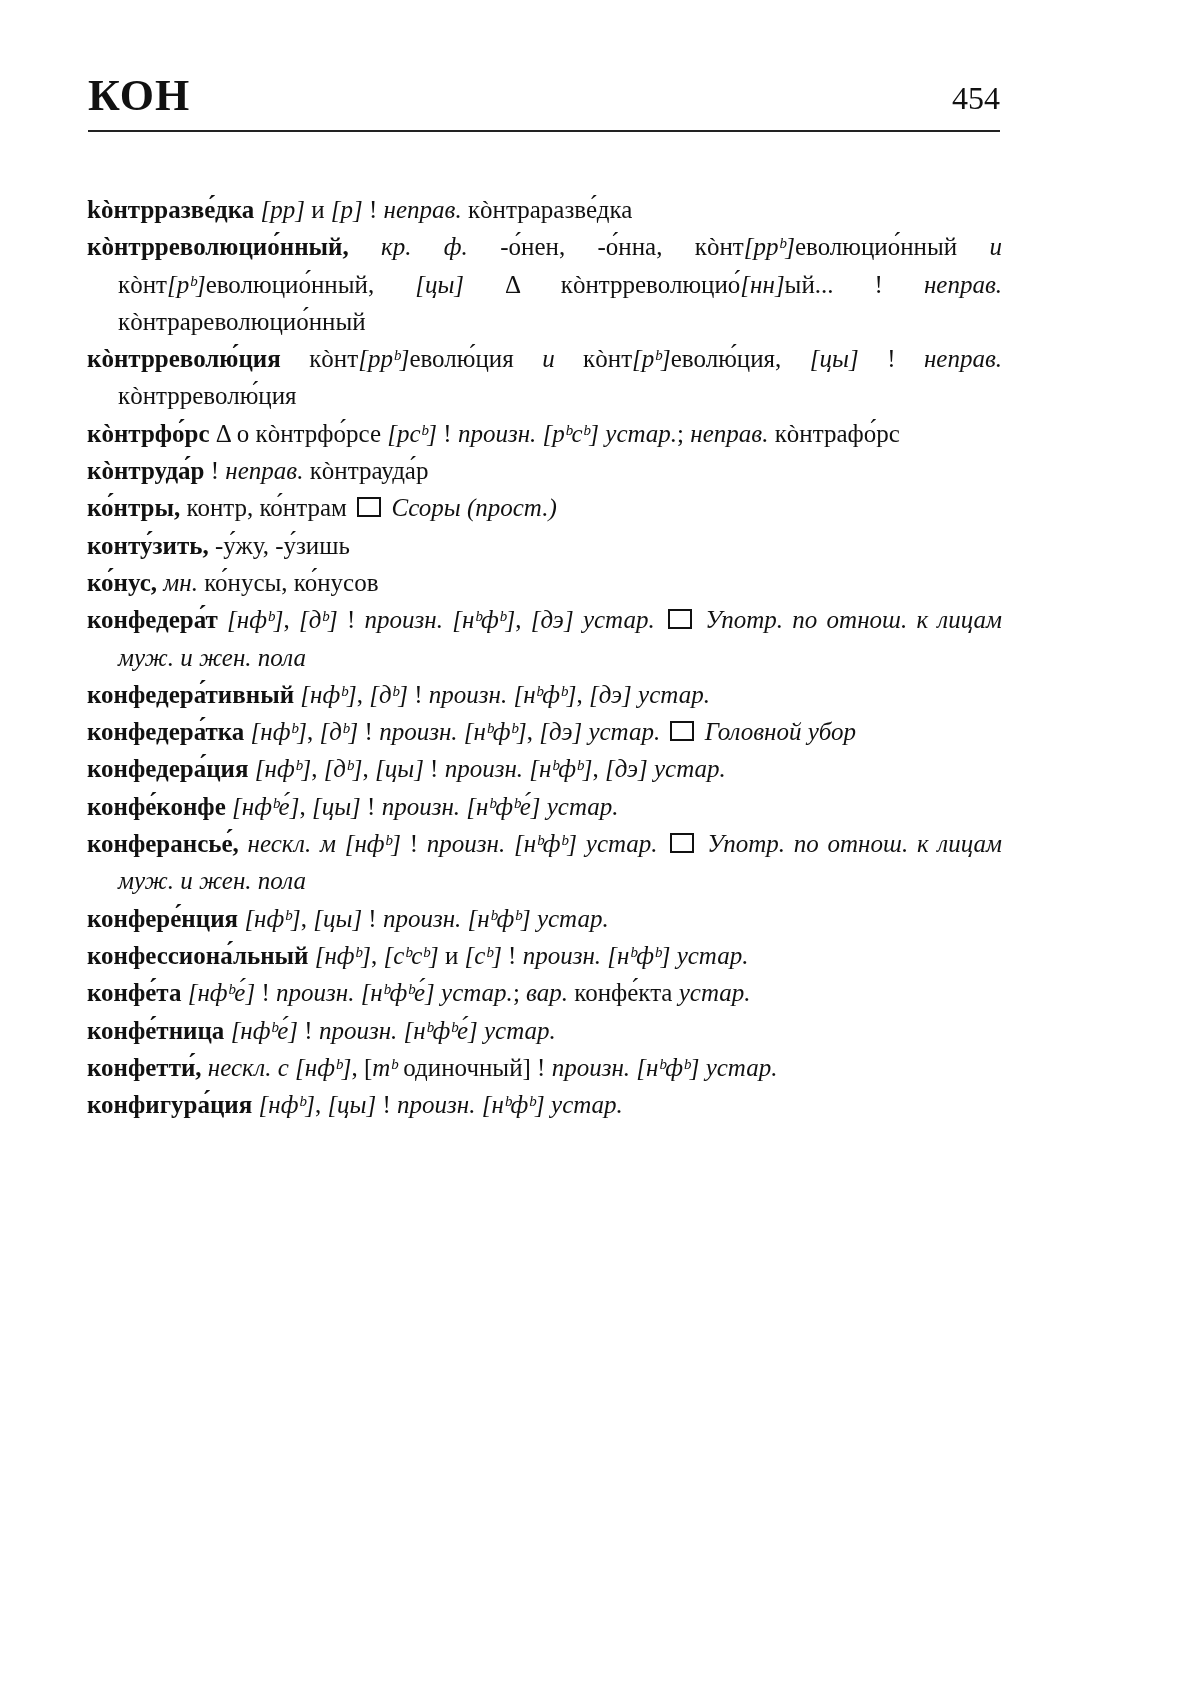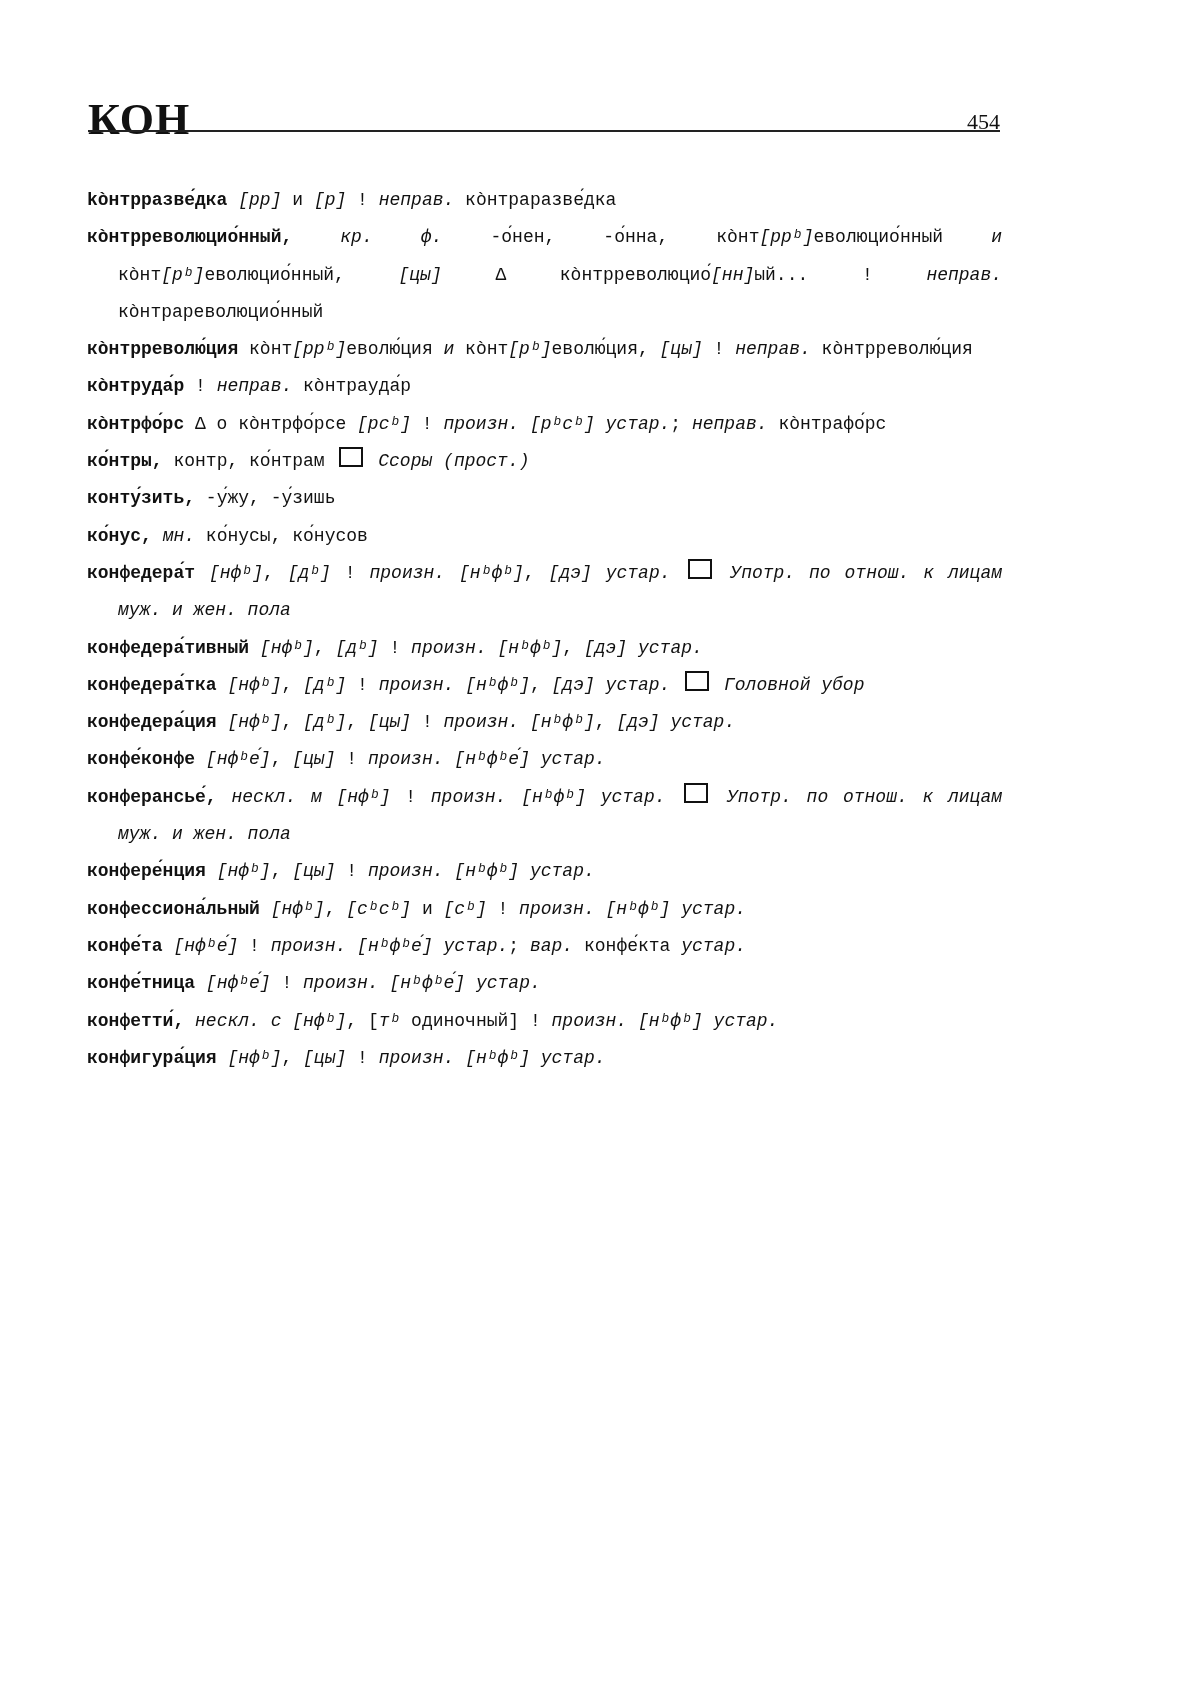--- a/index.html
+++ b/index.html
@@ -1,41 +1,41 @@
 <!DOCTYPE html>
 <html><head>
 <meta charset="utf-8">
 <style>
   html, body { margin: 0; padding: 0; background: #ffffff; }
   body { width: 1178px; height: 1700px; position: relative; overflow: hidden; color: #111; }
-  .header { position: absolute; left: 88px; top: 96px; width: 912px; height: 48px; }
+  .header { position: absolute; left: 88px; top: 72px; width: 912px; height: 48px; }
   .header .run-head { position: absolute; left: 0; top: 0; font-family: "Liberation Serif", serif; font-weight: bold; font-size: 44px; letter-spacing: 1px; line-height: 48px; }
-  .header .page-num { position: absolute; right: 0; top: 6px; font-family: "Liberation Serif", serif; font-size: 22px; line-height: 40px; }
+  .header .page-num { position: absolute; right: 0; top: 6px; font-family: "Liberation Serif", serif; font-size: 32px; line-height: 40px; }
   .rule { position: absolute; left: 88px; top: 130px; width: 912px; height: 2px; background: #222; }
-  .entries { position: absolute; left: 87px; top: 182px; width: 915px; font-family: Liberation Mono, monospace; font-size: 18px; line-height: 37.3px; }
+  .entries { position: absolute; left: 87px; top: 191px; width: 915px; font-family: Liberation Serif, serif; font-size: 25px; line-height: 37.3px; }
   .entry { padding-left: 31px; text-indent: -31px; margin: 0; text-align: justify; }
   .hw { font-weight: bold; }
   .it { font-style: italic; }
   .box { display: inline-block; width: 20px; height: 16px; border: 2px solid #111; vertical-align: -1px; margin: 0 4px; }
 </style>
 </head>
 <body>
 
 <div class="header">
   <span class="run-head">КОН</span>
   <span class="page-num">454</span>
 </div>
 <div class="rule"></div>
 
 <div class="entries" id="entries">
     <p class="entry"><span class="hw">kòнтрразве́дка</span><span> </span><span class="it">[рр]</span><span> и </span><span class="it">[р]</span><span> ! </span><span class="it">неправ.</span><span> кòнтраразве́дка</span></p>
     <p class="entry"><span class="hw">кòнтрреволюцио́нный,</span><span> </span><span class="it">кр. ф.</span><span> -о́нен, -о́нна, кòнт</span><span class="it">[ррᵇ]</span><span>еволюцио́нный </span><span class="it">и</span><span> кòнт</span><span class="it">[рᵇ]</span><span>еволюцио́нный, </span><span class="it">[цы]</span><span> Δ кòнтрреволюцио́</span><span class="it">[нн]</span><span>ый... ! </span><span class="it">неправ.</span><span> кòнтрареволюцио́нный</span></p>
     <p class="entry"><span class="hw">кòнтрреволю́ция</span><span> кòнт</span><span class="it">[ррᵇ]</span><span>еволю́ция </span><span class="it">и</span><span> кòнт</span><span class="it">[рᵇ]</span><span>еволю́ция, </span><span class="it">[цы]</span><span> ! </span><span class="it">неправ.</span><span> кòнтрреволю́ция</span></p>
+    <p class="entry"><span class="hw">кòнтрфо́рс</span><span> Δ о кòнтрфо́рсе </span><span class="it">[рсᵇ]</span><span> ! </span><span class="it">произн.</span><span> </span><span class="it">[рᵇсᵇ]</span><span> </span><span class="it">устар.</span><span>; </span><span class="it">неправ.</span><span> кòнтрафо́рс</span></p>
     <p class="entry"><span class="hw">кòнтруда́р</span><span> ! </span><span class="it">неправ.</span><span> кòнтрауда́р</span></p>
-    <p class="entry"><span class="hw">кòнтрфо́рс</span><span> Δ о кòнтрфо́рсе </span><span class="it">[рсᵇ]</span><span> ! </span><span class="it">произн.</span><span> </span><span class="it">[рᵇсᵇ]</span><span> </span><span class="it">устар.</span><span>; </span><span class="it">неправ.</span><span> кòнтрафо́рс</span></p>
     <p class="entry"><span class="hw">ко́нтры,</span><span> контр, ко́нтрам </span><span class="box"></span><span> </span><span class="it">Ссоры (прост.)</span></p>
     <p class="entry"><span class="hw">конту́зить,</span><span> -у́жу, -у́зишь</span></p>
     <p class="entry"><span class="hw">ко́нус,</span><span> </span><span class="it">мн.</span><span> ко́нусы, ко́нусов</span></p>
     <p class="entry"><span class="hw">конфедера́т</span><span> </span><span class="it">[нфᵇ]</span><span>, </span><span class="it">[дᵇ]</span><span> ! </span><span class="it">произн.</span><span> </span><span class="it">[нᵇфᵇ]</span><span>, </span><span class="it">[дэ]</span><span> </span><span class="it">устар.</span><span> </span><span class="box"></span><span> </span><span class="it">Употр. по отнош. к лицам муж. и жен. пола</span></p>
     <p class="entry"><span class="hw">конфедера́тивный</span><span> </span><span class="it">[нфᵇ]</span><span>, </span><span class="it">[дᵇ]</span><span> ! </span><span class="it">произн.</span><span> </span><span class="it">[нᵇфᵇ]</span><span>, </span><span class="it">[дэ]</span><span> </span><span class="it">устар.</span></p>
     <p class="entry"><span class="hw">конфедера́тка</span><span> </span><span class="it">[нфᵇ]</span><span>, </span><span class="it">[дᵇ]</span><span> ! </span><span class="it">произн.</span><span> </span><span class="it">[нᵇфᵇ]</span><span>, </span><span class="it">[дэ]</span><span> </span><span class="it">устар.</span><span> </span><span class="box"></span><span> </span><span class="it">Головной убор</span></p>
     <p class="entry"><span class="hw">конфедера́ция</span><span> </span><span class="it">[нфᵇ]</span><span>, </span><span class="it">[дᵇ]</span><span>, </span><span class="it">[цы]</span><span> ! </span><span class="it">произн.</span><span> </span><span class="it">[нᵇфᵇ]</span><span>, </span><span class="it">[дэ]</span><span> </span><span class="it">устар.</span></p>
     <p class="entry"><span class="hw">конфе́конфе</span><span> </span><span class="it">[нфᵇе́]</span><span>, </span><span class="it">[цы]</span><span> ! </span><span class="it">произн.</span><span> </span><span class="it">[нᵇфᵇе́]</span><span> </span><span class="it">устар.</span></p>
     <p class="entry"><span class="hw">конферансье́,</span><span> </span><span class="it">нескл. м</span><span> </span><span class="it">[нфᵇ]</span><span> ! </span><span class="it">произн.</span><span> </span><span class="it">[нᵇфᵇ]</span><span> </span><span class="it">устар.</span><span> </span><span class="box"></span><span> </span><span class="it">Употр. по отнош. к лицам муж. и жен. пола</span></p>
     <p class="entry"><span class="hw">конфере́нция</span><span> </span><span class="it">[нфᵇ]</span><span>, </span><span class="it">[цы]</span><span> ! </span><span class="it">произн.</span><span> </span><span class="it">[нᵇфᵇ]</span><span> </span><span class="it">устар.</span></p>

